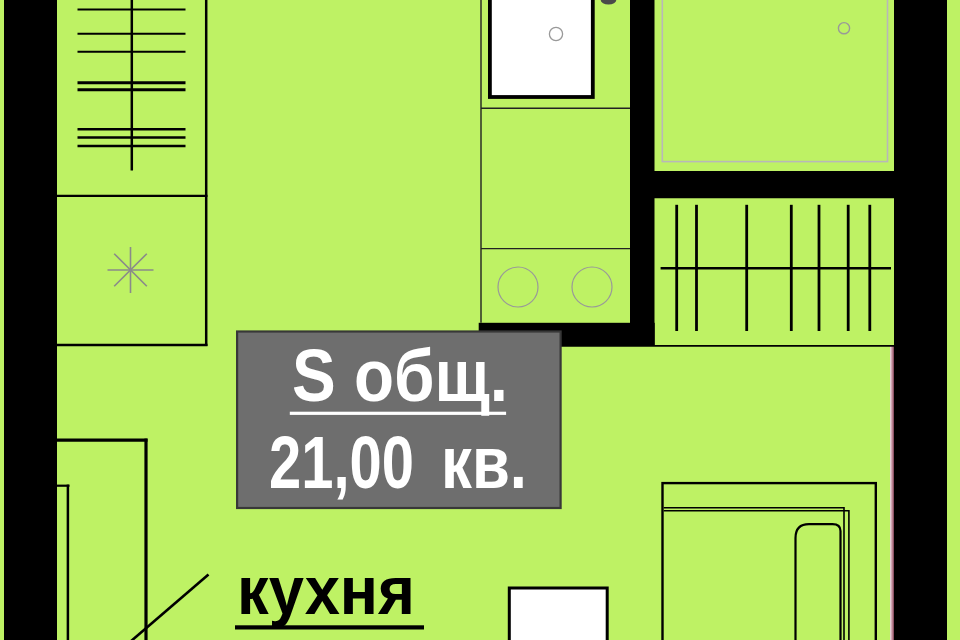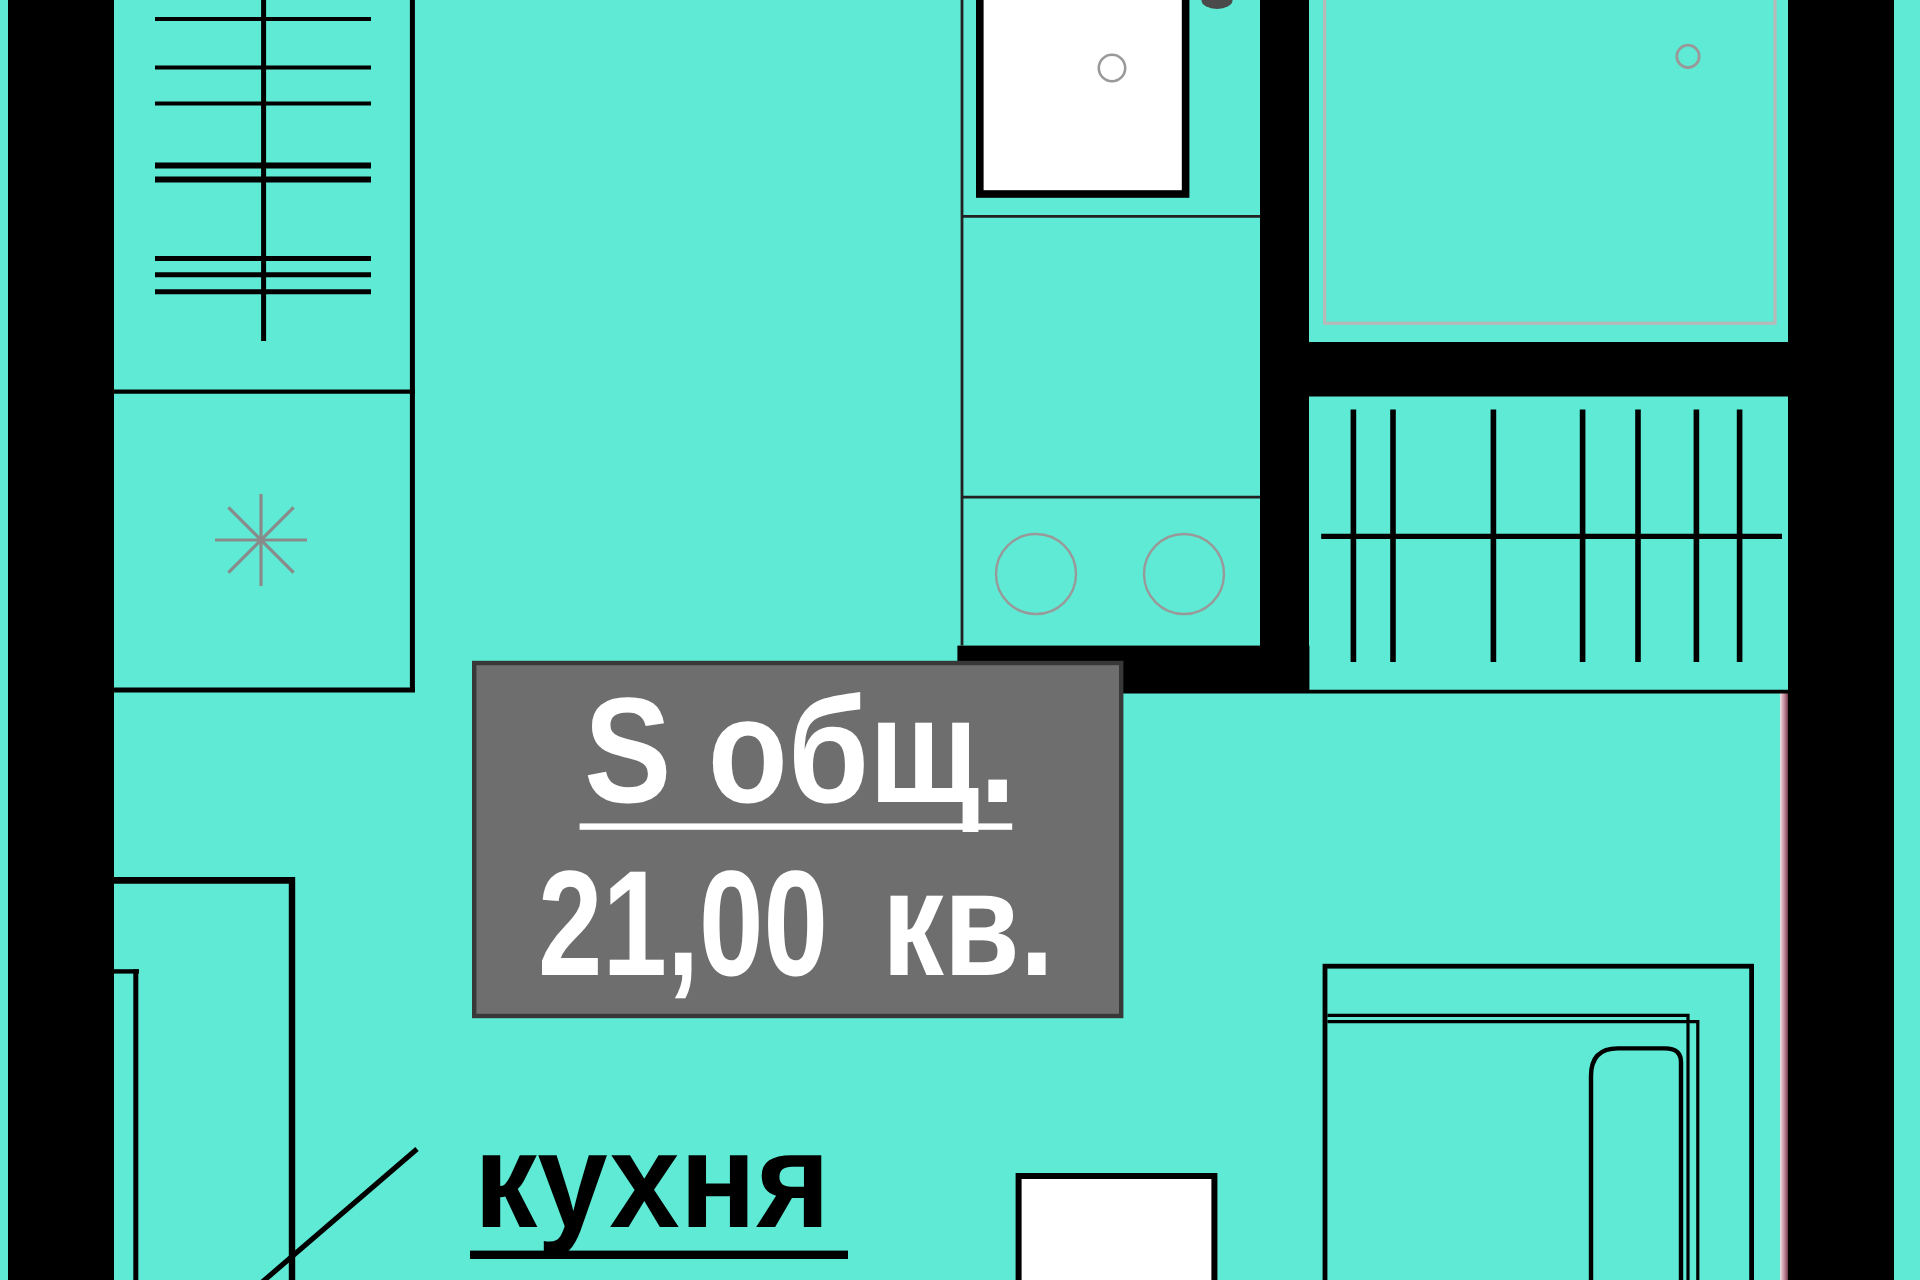--- a/index.html
+++ b/index.html
@@ -1,16 +1,16 @@
 <!DOCTYPE html>
 <html><head>
 <meta charset="utf-8">
 <style>
   html,body{margin:0;padding:0;background:#ffffff;}
-  #c{position:relative;width:960px;height:640px;overflow:hidden;background:#5eead4;}
+  #c{position:relative;width:960px;height:640px;overflow:hidden;background:#bef264;}
   svg{position:absolute;left:0;top:0;}
   text{font-family:"Liberation Sans", sans-serif;}
 </style>
 </head>
 <body>
 <div id="c">
 <svg width="960" height="640" viewBox="0 0 960 640">
   <defs>
     <linearGradient id="pink" x1="0" y1="0" x2="1" y2="0">
       <stop offset="0" stop-color="#f2e4e8"></stop>

